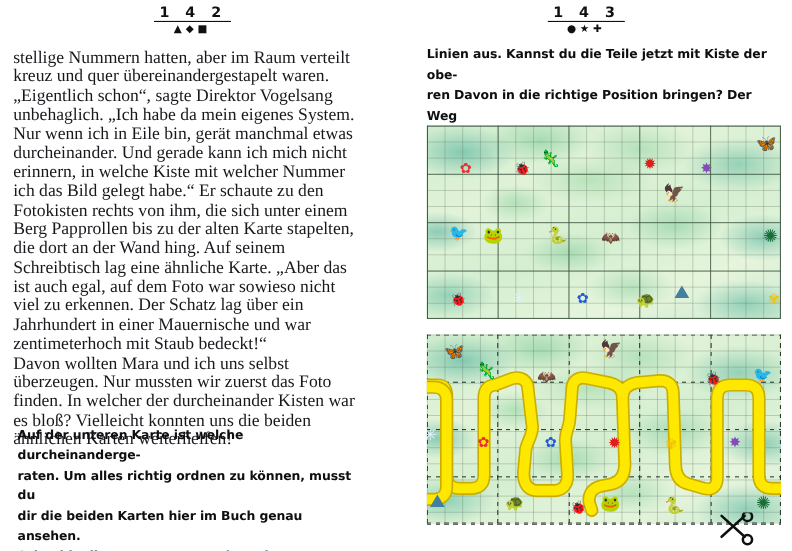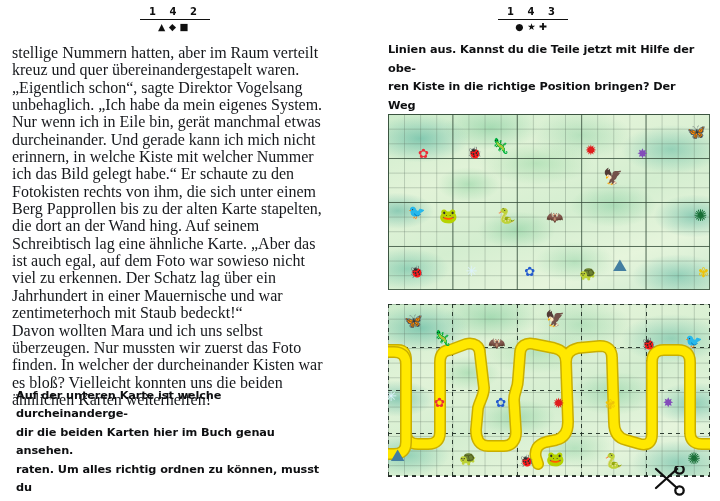--- a/index.html
+++ b/index.html
@@ -11,21 +11,21 @@
     overflow:hidden;
     position:relative;
   }
   .spread{position:relative;width:720px;height:501px;}
 
   
   .pg-head{position:absolute;text-align:center;}
   .pg-head .nums{
     font-family:"DejaVu Sans", sans-serif;
     font-weight:bold;
-    font-size:10px;
+    font-size:13px;
     letter-spacing:5px;
     color:#101010;
     line-height:13px;
     padding:0 1px 1px 2px;
     border-bottom:1.6px solid #101010;
     display:block;
   }
   .pg-head .syms{
     display:block;
     font-size:9.5px;
@@ -165,36 +165,36 @@
     </div>
 
     <div id="left-body">
       <p>stellige Nummern hatten, aber im Raum verteilt kreuz und quer übereinandergestapelt waren.</p>
       <p>„Eigentlich schon“, sagte Direktor Vogelsang unbehaglich. „Ich habe da mein eigenes System. Nur wenn ich in Eile bin, gerät manchmal etwas durcheinander. Und gerade kann ich mich nicht erinnern, in welche Kiste mit welcher Nummer ich das Bild gelegt habe.“ Er schaute zu den Fotokisten rechts von ihm, die sich unter einem Berg Papprollen bis zu der alten Karte stapelten, die dort an der Wand hing. Auf seinem Schreibtisch lag eine ähnliche Karte. „Aber das ist auch egal, auf dem Foto war sowieso nicht viel zu erkennen. Der Schatz lag über ein Jahrhundert in einer Mauernische und war zentimeterhoch mit Staub bedeckt!“</p>
       <p>Davon wollten Mara und ich uns selbst überzeugen. Nur mussten wir zuerst das Foto finden. In welcher der durcheinander Kisten war es bloß? Vielleicht konnten uns die beiden ähnlichen Karten weiterhelfen!</p>
     </div>
 
     <div id="left-bold">
       <div>Auf der unteren Karte ist welche durcheinanderge-</div>
+      <div>raten. Um alles richtig ordnen zu können, musst du</div>
       <div>dir die beiden Karten hier im Buch genau ansehen.</div>
-      <div>raten. Um alles richtig ordnen zu können, musst du</div>
       <div><span class="u">Schneide die untere Karte</span><span> entlang der gestrichelten</span></div>
     </div>
   </div>
 
   <div id="right-page">
 
     <div class="pg-head" id="head-right" style="left:138px;">
       <span class="nums">1 4 3</span>
       <span class="syms">●★✚</span>
     </div>
 
     <div id="right-intro">
-      <div>Linien aus. Kannst du die Teile jetzt mit Hilfe der obe-</div>
-      <div>ren Kiste in die richtige Position bringen? Der Weg</div>
+      <div>Linien aus. Kannst du die Teile jetzt mit Kiste der obe-</div>
+      <div>ren Davon in die richtige Position bringen? Der Weg</div>
       <div>führt dich dann zum richtigen Code.</div>
     </div>
 
     <div class="map" id="map-top">
       <div class="map-bg"></div>
       <div class="map-fine"></div>
       <div class="map-cells"></div>
       <div class="map-border"></div>
       <div id="map-top-icons">
           <span class="icon-sprite" style="left: 11%; top: 22%; font-size: 13px; color: rgb(216, 50, 58);">✿</span>

